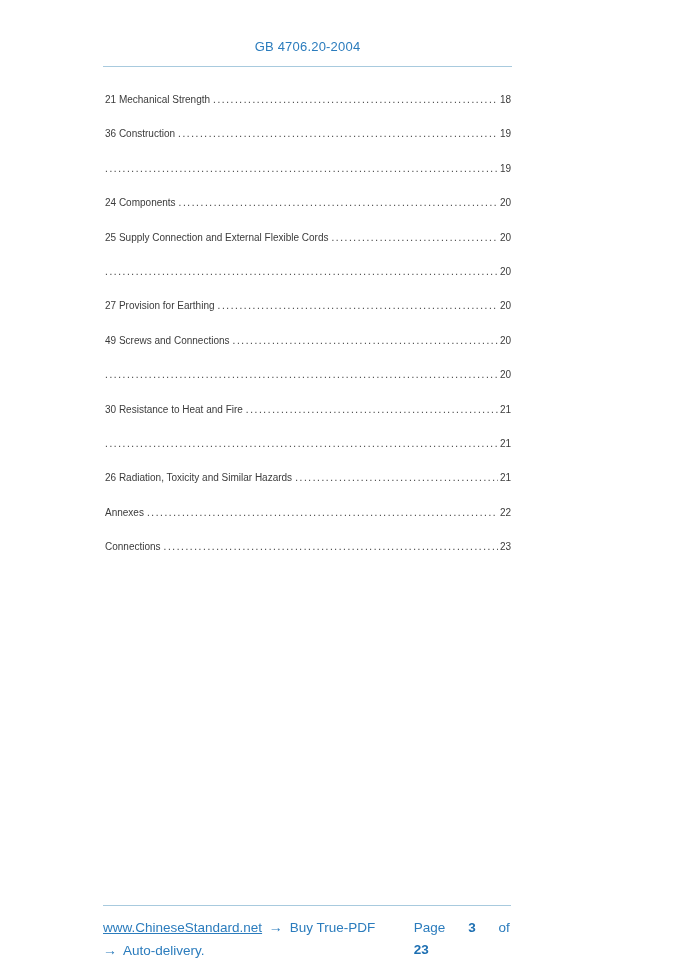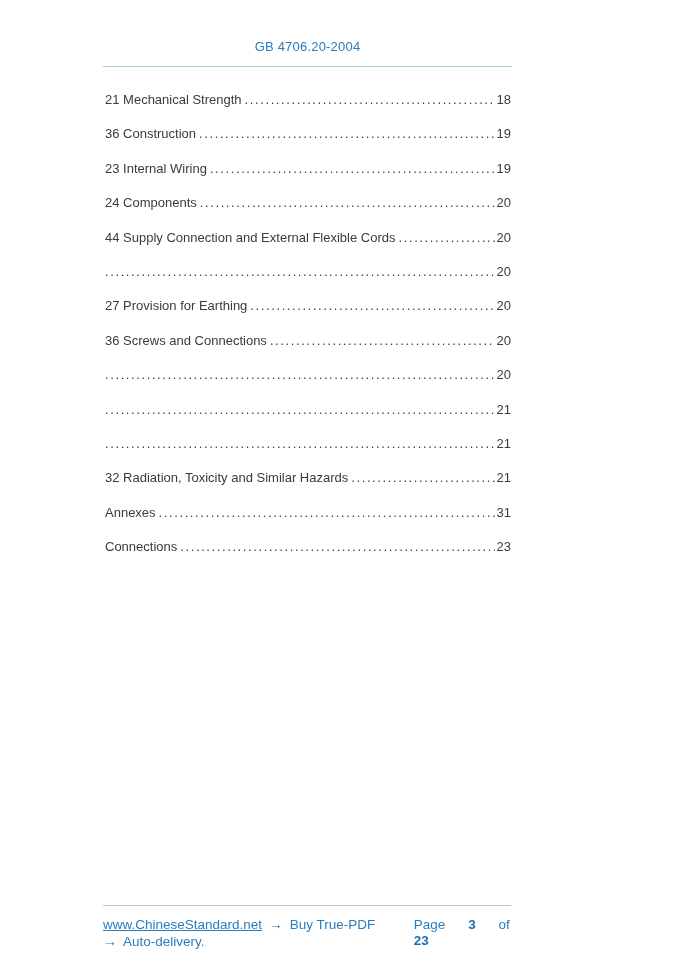--- a/index.html
+++ b/index.html
@@ -30,21 +30,21 @@
     height: 0;
   }
   .toc {
     position: absolute;
     top: 83px; left: 105px; right: 104px;
   }
   .toc-row {
     display: flex;
     height: 34.4px;
     line-height: 34.4px;
-    font-size: 13px;
+    font-size: 10px;
     color: #3b3b3b;
   }
   .toc-title { white-space: nowrap; padding-right: 3px; }
   .toc-leader {
     flex: 1;
     overflow: hidden;
     white-space: nowrap;
     letter-spacing: 1.6px;
     color: #3b3b3b;
   }
@@ -56,21 +56,21 @@
     height: 0;
   }
   .doc-footer {
     position: absolute;
     top: 916px; left: 103px; right: 104px;
     display: flex;
     justify-content: flex-end;
     align-items: baseline;
     font-size: 13.5px;
     color: #2b7cbd;
-    line-height: 16px;
+    line-height: 22px;
   }
   .footer-left span, .footer-left a { margin-right: 3px; }
   .footer-link {
     color: #2b7cbd;
     text-decoration: underline;
     cursor: pointer;
   }
   .arrow { font-size: 14px; }
   .footer-right span { margin-left: 19px; }
   .pg-num { font-weight: bold; color: #1d6fb2; }
@@ -90,69 +90,69 @@
       <span class="toc-title">21 Mechanical Strength</span>
       <span class="toc-leader">........................................................................................................................................................................................</span>
       <span class="toc-page">18</span>
     </div>
     <div class="toc-row">
       <span class="toc-title">36 Construction</span>
       <span class="toc-leader">........................................................................................................................................................................................</span>
       <span class="toc-page">19</span>
     </div>
     <div class="toc-row">
-      <span class="toc-title">23 Internal Wiring</span>
       <span class="toc-leader">........................................................................................................................................................................................</span>
       <span class="toc-page">19</span>
     </div>
     <div class="toc-row">
       <span class="toc-title">24 Components</span>
       <span class="toc-leader">........................................................................................................................................................................................</span>
       <span class="toc-page">20</span>
     </div>
     <div class="toc-row">
-      <span class="toc-title">44 Supply Connection and External Flexible Cords</span>
+      <span class="toc-title">25 Supply Connection and External Flexible Cords</span>
       <span class="toc-leader">........................................................................................................................................................................................</span>
       <span class="toc-page">20</span>
     </div>
     <div class="toc-row">
       <span class="toc-leader">........................................................................................................................................................................................</span>
       <span class="toc-page">20</span>
     </div>
     <div class="toc-row">
       <span class="toc-title">27 Provision for Earthing</span>
       <span class="toc-leader">........................................................................................................................................................................................</span>
       <span class="toc-page">20</span>
     </div>
     <div class="toc-row">
-      <span class="toc-title">36 Screws and Connections</span>
+      <span class="toc-title">49 Screws and Connections</span>
       <span class="toc-leader">........................................................................................................................................................................................</span>
       <span class="toc-page">20</span>
     </div>
     <div class="toc-row">
       <span class="toc-leader">........................................................................................................................................................................................</span>
       <span class="toc-page">20</span>
     </div>
     <div class="toc-row">
+      <span class="toc-title">30 Resistance to Heat and Fire</span>
       <span class="toc-leader">........................................................................................................................................................................................</span>
       <span class="toc-page">21</span>
     </div>
     <div class="toc-row">
       <span class="toc-leader">........................................................................................................................................................................................</span>
       <span class="toc-page">21</span>
     </div>
     <div class="toc-row">
-      <span class="toc-title">32 Radiation, Toxicity and Similar Hazards</span>
+      <span class="toc-title">26 Radiation, Toxicity and Similar Hazards</span>
       <span class="toc-leader">........................................................................................................................................................................................</span>
       <span class="toc-page">21</span>
     </div>
     <div class="toc-row">
       <span class="toc-title">Annexes</span>
       <span class="toc-leader">........................................................................................................................................................................................</span>
-      <span class="toc-page">31</span>
+      <span class="toc-page">22</span>
     </div>
     <div class="toc-row">
       <span class="toc-title">Connections</span>
       <span class="toc-leader">........................................................................................................................................................................................</span>
       <span class="toc-page">23</span>
     </div>
   </div>
 
   <div class="footer-rule"></div>
 

